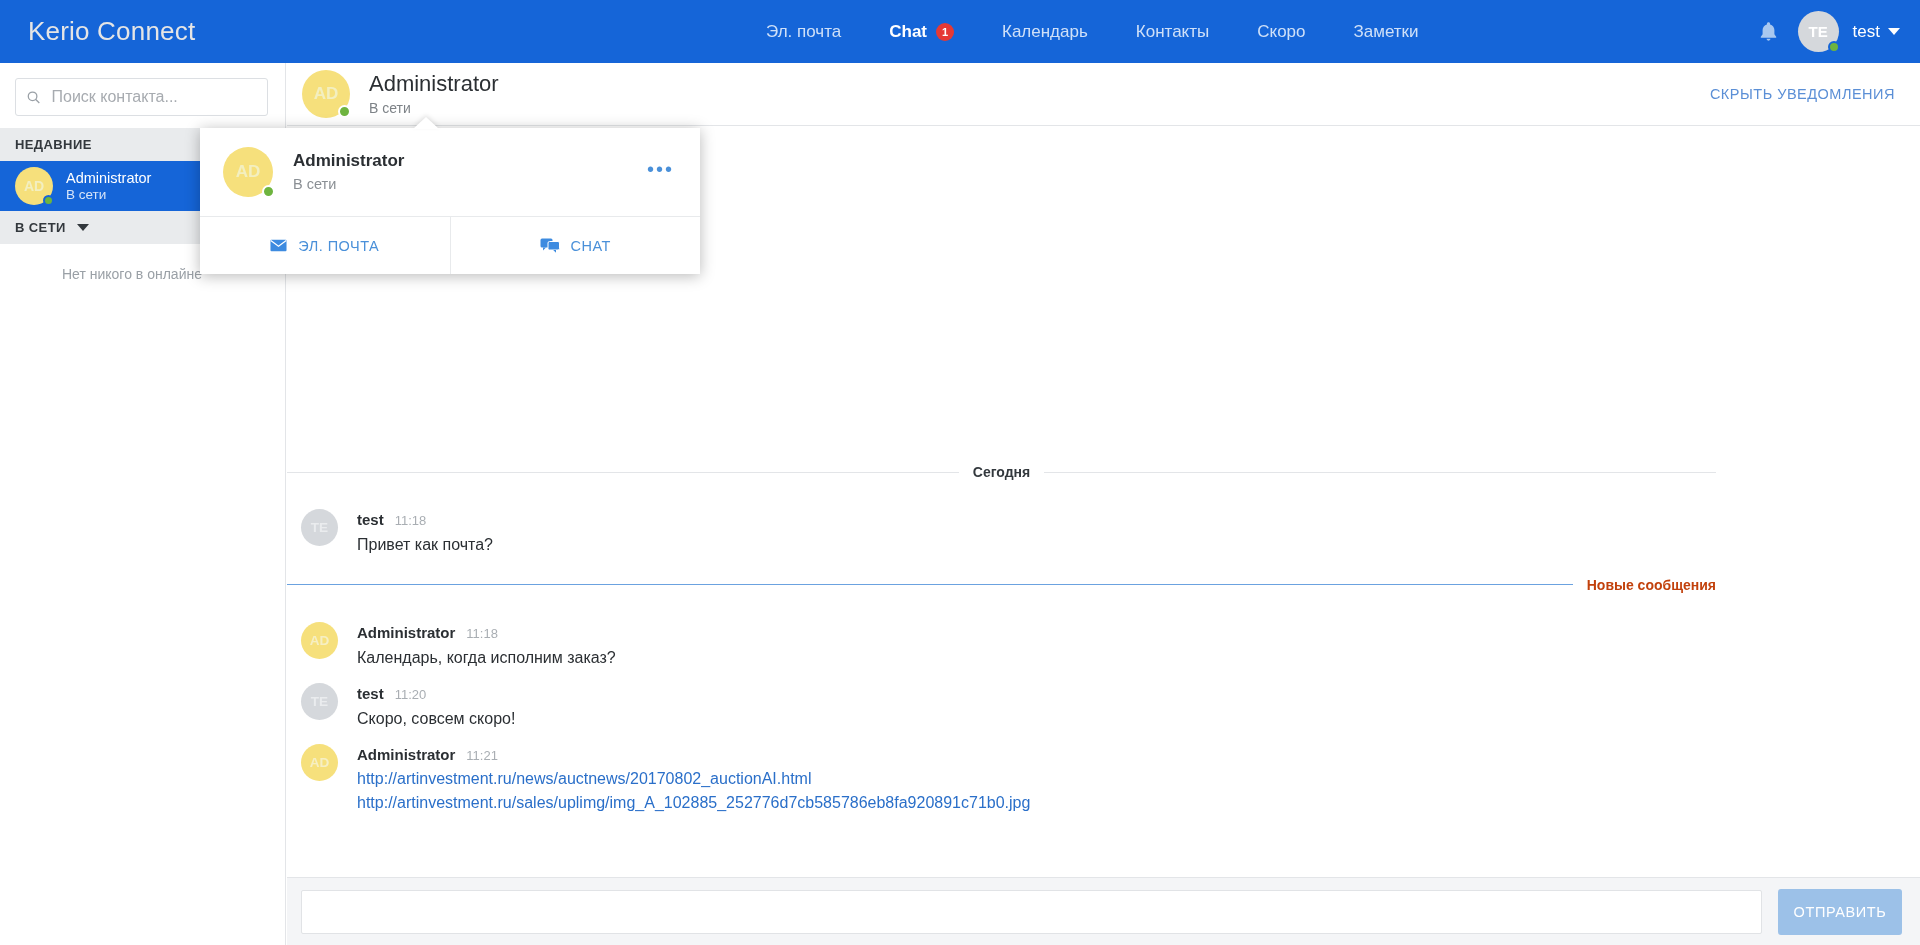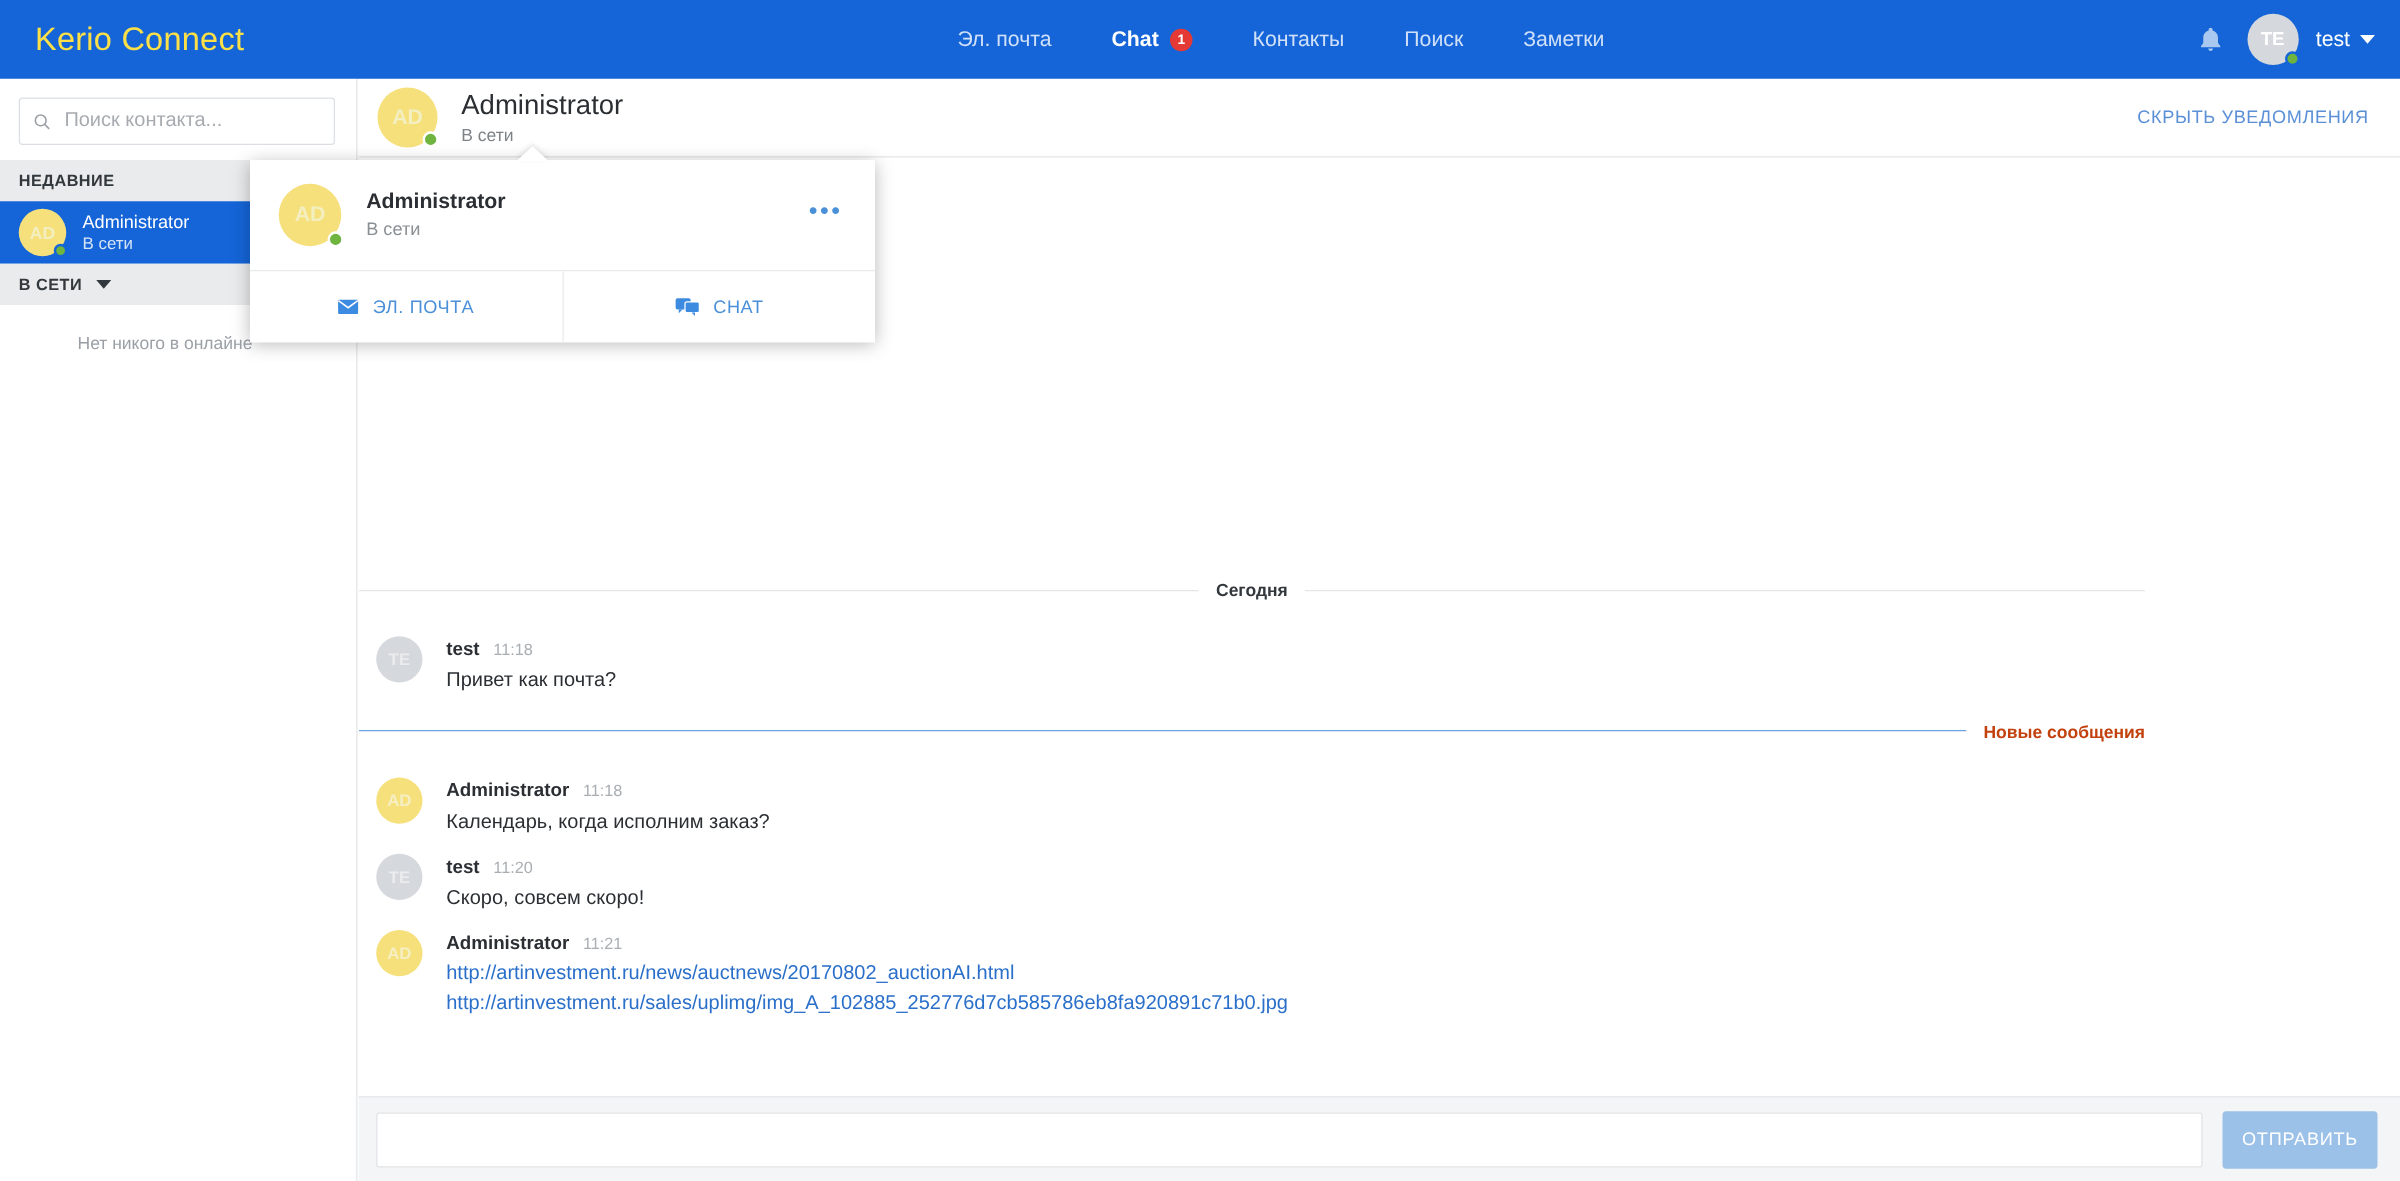--- a/index.html
+++ b/index.html
@@ -15,21 +15,21 @@
 
   
   .topbar {
     position: absolute; top: 0; left: 0;
     width: 1920px; height: 63px;
     background: #1565d8;
     display: flex; align-items: center;
     z-index: 40;
   }
   .brand {
-    color: #fde047;
+    color: #e5e5e5;
     font-size: 26px;
     font-weight: 400;
     margin-left: 28px;
     letter-spacing: .2px;
     white-space: nowrap;
   }
   .nav {
     position: absolute;
     left: 742px;
     top: 0; height: 63px;
@@ -346,24 +346,27 @@
   <div class="brand">Kerio Connect</div>
   <div class="nav" id="nav-container">
       <div class="nav-item">
         <span>Эл. почта</span>
       </div>
       <div class="nav-item active">
         <span>Chat</span>
         <span class="badge">1</span>
       </div>
       <div class="nav-item">
+        <span>Календарь</span>
+      </div>
+      <div class="nav-item">
         <span>Контакты</span>
       </div>
       <div class="nav-item">
-        <span>Поиск</span>
+        <span>Скоро</span>
       </div>
       <div class="nav-item">
         <span>Заметки</span>
       </div>
     </div>
   <div class="topright">
     <div class="bell">
       <svg width="19" height="21" viewBox="0 0 19 21" aria-hidden="true">
         <path d="M9.5 1.2c-.9 0-1.6.7-1.6 1.6v.6C5.4 4.1 3.6 6.4 3.6 9.1v4.2l-1.8 2.4v1h15.4v-1l-1.8-2.4V9.1c0-2.7-1.8-5-4.3-5.7v-.6c0-.9-.7-1.6-1.6-1.6z" fill="#a9c8ef"></path>
         <path d="M7.6 17.8c0 1.1.9 1.9 1.9 1.9s1.9-.8 1.9-1.9z" fill="#a9c8ef"></path>

